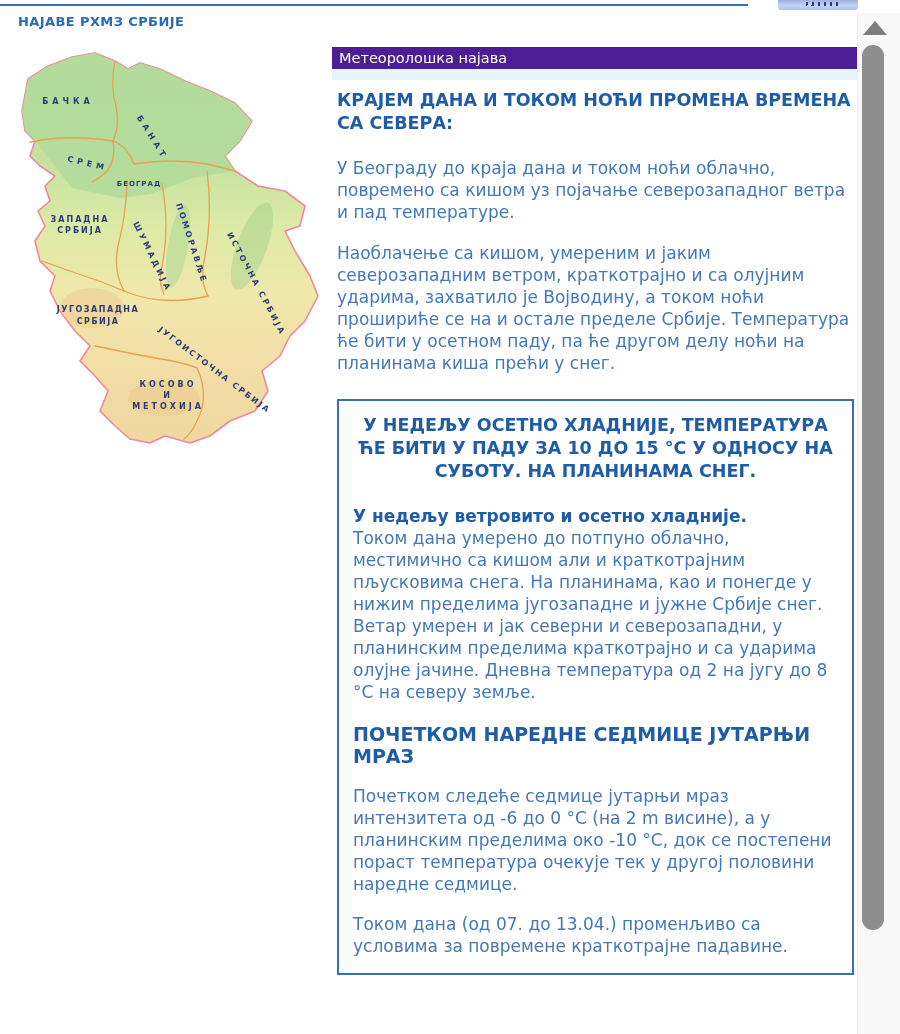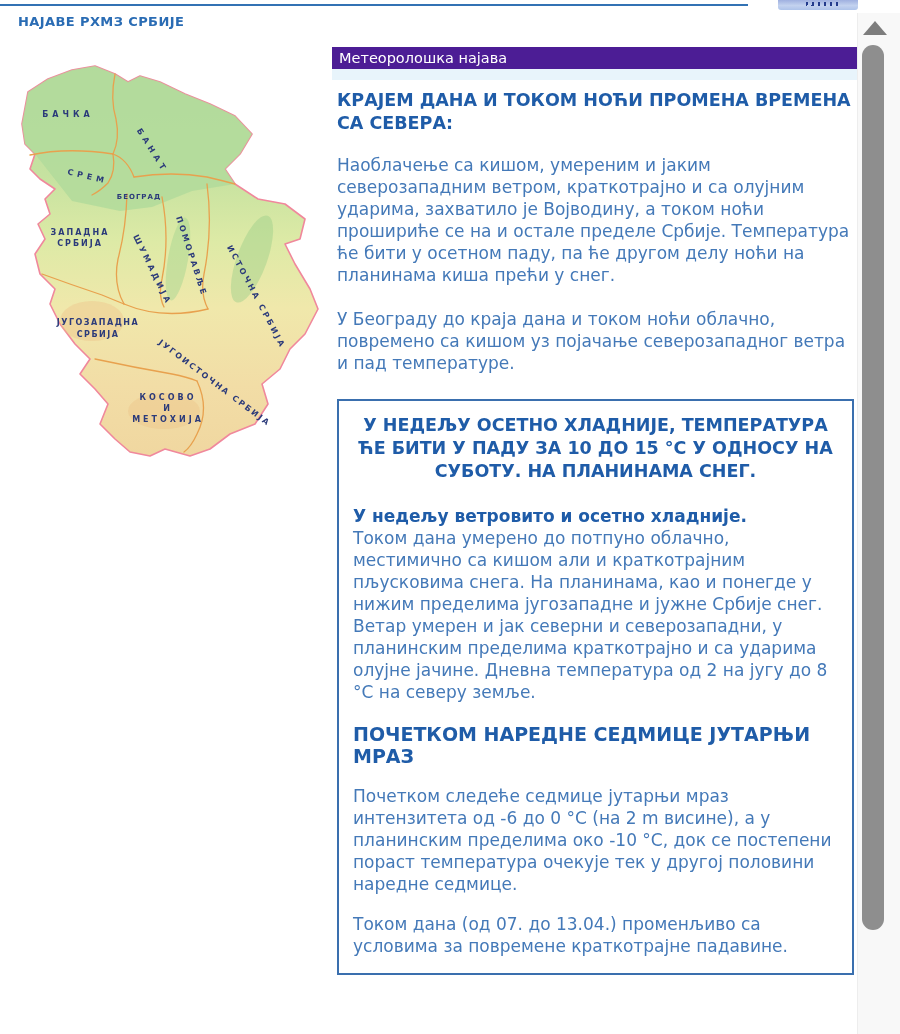--- a/index.html
+++ b/index.html
@@ -10,21 +10,21 @@
   .top-rule { position:absolute; left:0; top:4px; width:748px; height:2px; background:#3272b4; }
   .logo-fragment { position:absolute; left:778px; top:0; width:80px; height:10px;
      background:linear-gradient(180deg,#9fb0e0 0%,#c3d2ef 55%,#aec3ea 100%);
      border-radius:0 0 3px 3px; overflow:hidden; }
   .logo-fragment i { position:absolute; top:2px; left:28px; width:34px; height:4px;
      background:repeating-linear-gradient(100deg,#233b8c 0 2px,transparent 2px 6px); }
 
   .page-title { position:absolute; left:18px; top:14px; font-size:13px; font-weight:bold;
      color:#2a6cb4; letter-spacing:0.4px; }
 
-  .map-wrap { position:absolute; left:12px; top:59px; width:310px; height:400px; }
+  .map-wrap { position:absolute; left:12px; top:46px; width:310px; height:400px; }
   .map-wrap svg { display:block; }
   .map-label { font-weight:bold; fill:#2b3a7a; }
 
   .panel { position:absolute; left:332px; top:47px; width:526px; }
   .panel-header { height:22px; line-height:22px; background:#4c1d95; color:#ffffff;
      font-size:14.5px; padding-left:7px; font-weight:500; }
   .panel-subbar { height:11px; background:#e8f4fb; }
   .panel-body { padding:9px 3px 0 5px; color:#4479b8; font-size:17px; line-height:22px; }
 
   .date-line { color:#1f5ca8; font-weight:bold; font-size:17px; }
@@ -119,22 +119,22 @@
         <text x="156" y="363" text-anchor="middle" letter-spacing="3">МЕТОХИЈА</text>
       </g>
     </svg>
   </div>
 
   <div class="panel">
     <div class="panel-header">Метеоролошка најава</div>
     <div class="panel-subbar"></div>
     <div class="panel-body">
       <p class="headline">КРАЈЕМ ДАНА И ТОКОМ НОЋИ ПРОМЕНА ВРЕМЕНА СА СЕВЕРА:</p>
+      <p class="para tight">У Београду до краја дана и током ноћи облачно, повремено са кишом уз појачање северозападног ветра и пад температуре.</p>
       <p class="para">Наоблачење са кишом, умереним и јаким северозападним ветром, краткотрајно и са олујним ударима, захватило је Војводину, а током ноћи прошириће се на и остале пределе Србије. Температура ће бити у осетном паду, па ће другом делу ноћи на планинама киша прећи у снег.</p>
-      <p class="para tight">У Београду до краја дана и током ноћи облачно, повремено са кишом уз појачање северозападног ветра и пад температуре.</p>
 
       <div class="alert-box">
         <p class="alert-caps">У НЕДЕЉУ ОСЕТНО ХЛАДНИЈЕ, ТЕМПЕРАТУРА ЋЕ БИТИ У ПАДУ ЗА 10 ДО 15 °C У ОДНОСУ НА СУБОТУ. НА ПЛАНИНАМА СНЕГ.</p>
         <p class="alert-sub-bold">У недељу ветровито и осетно хладније.</p>
         <p>Током дана умерено до потпуно облачно, местимично са кишом али и краткотрајним пљусковима снега. На планинама, као и понегде у нижим пределима југозападне и јужне Србије снег. Ветар умерен и јак северни и северозападни, у планинским пределима краткотрајно и са ударима олујне јачине. Дневна температура од 2 на југу до 8 °C на северу земље.</p>
         <p class="alert-heading">ПОЧЕТКОМ НАРЕДНЕ СЕДМИЦЕ ЈУТАРЊИ МРАЗ</p>
         <p class="para">Почетком следеће седмице јутарњи мраз интензитета од -6 до 0 °C (на 2 m висине), а у планинским пределима око -10 °C, док се постепени пораст температура очекује тек у другој половини наредне седмице.</p>
         <p class="para">Током дана (од 07. до 13.04.) променљиво са условима за повремене краткотрајне падавине.</p>
       </div>
     </div>

